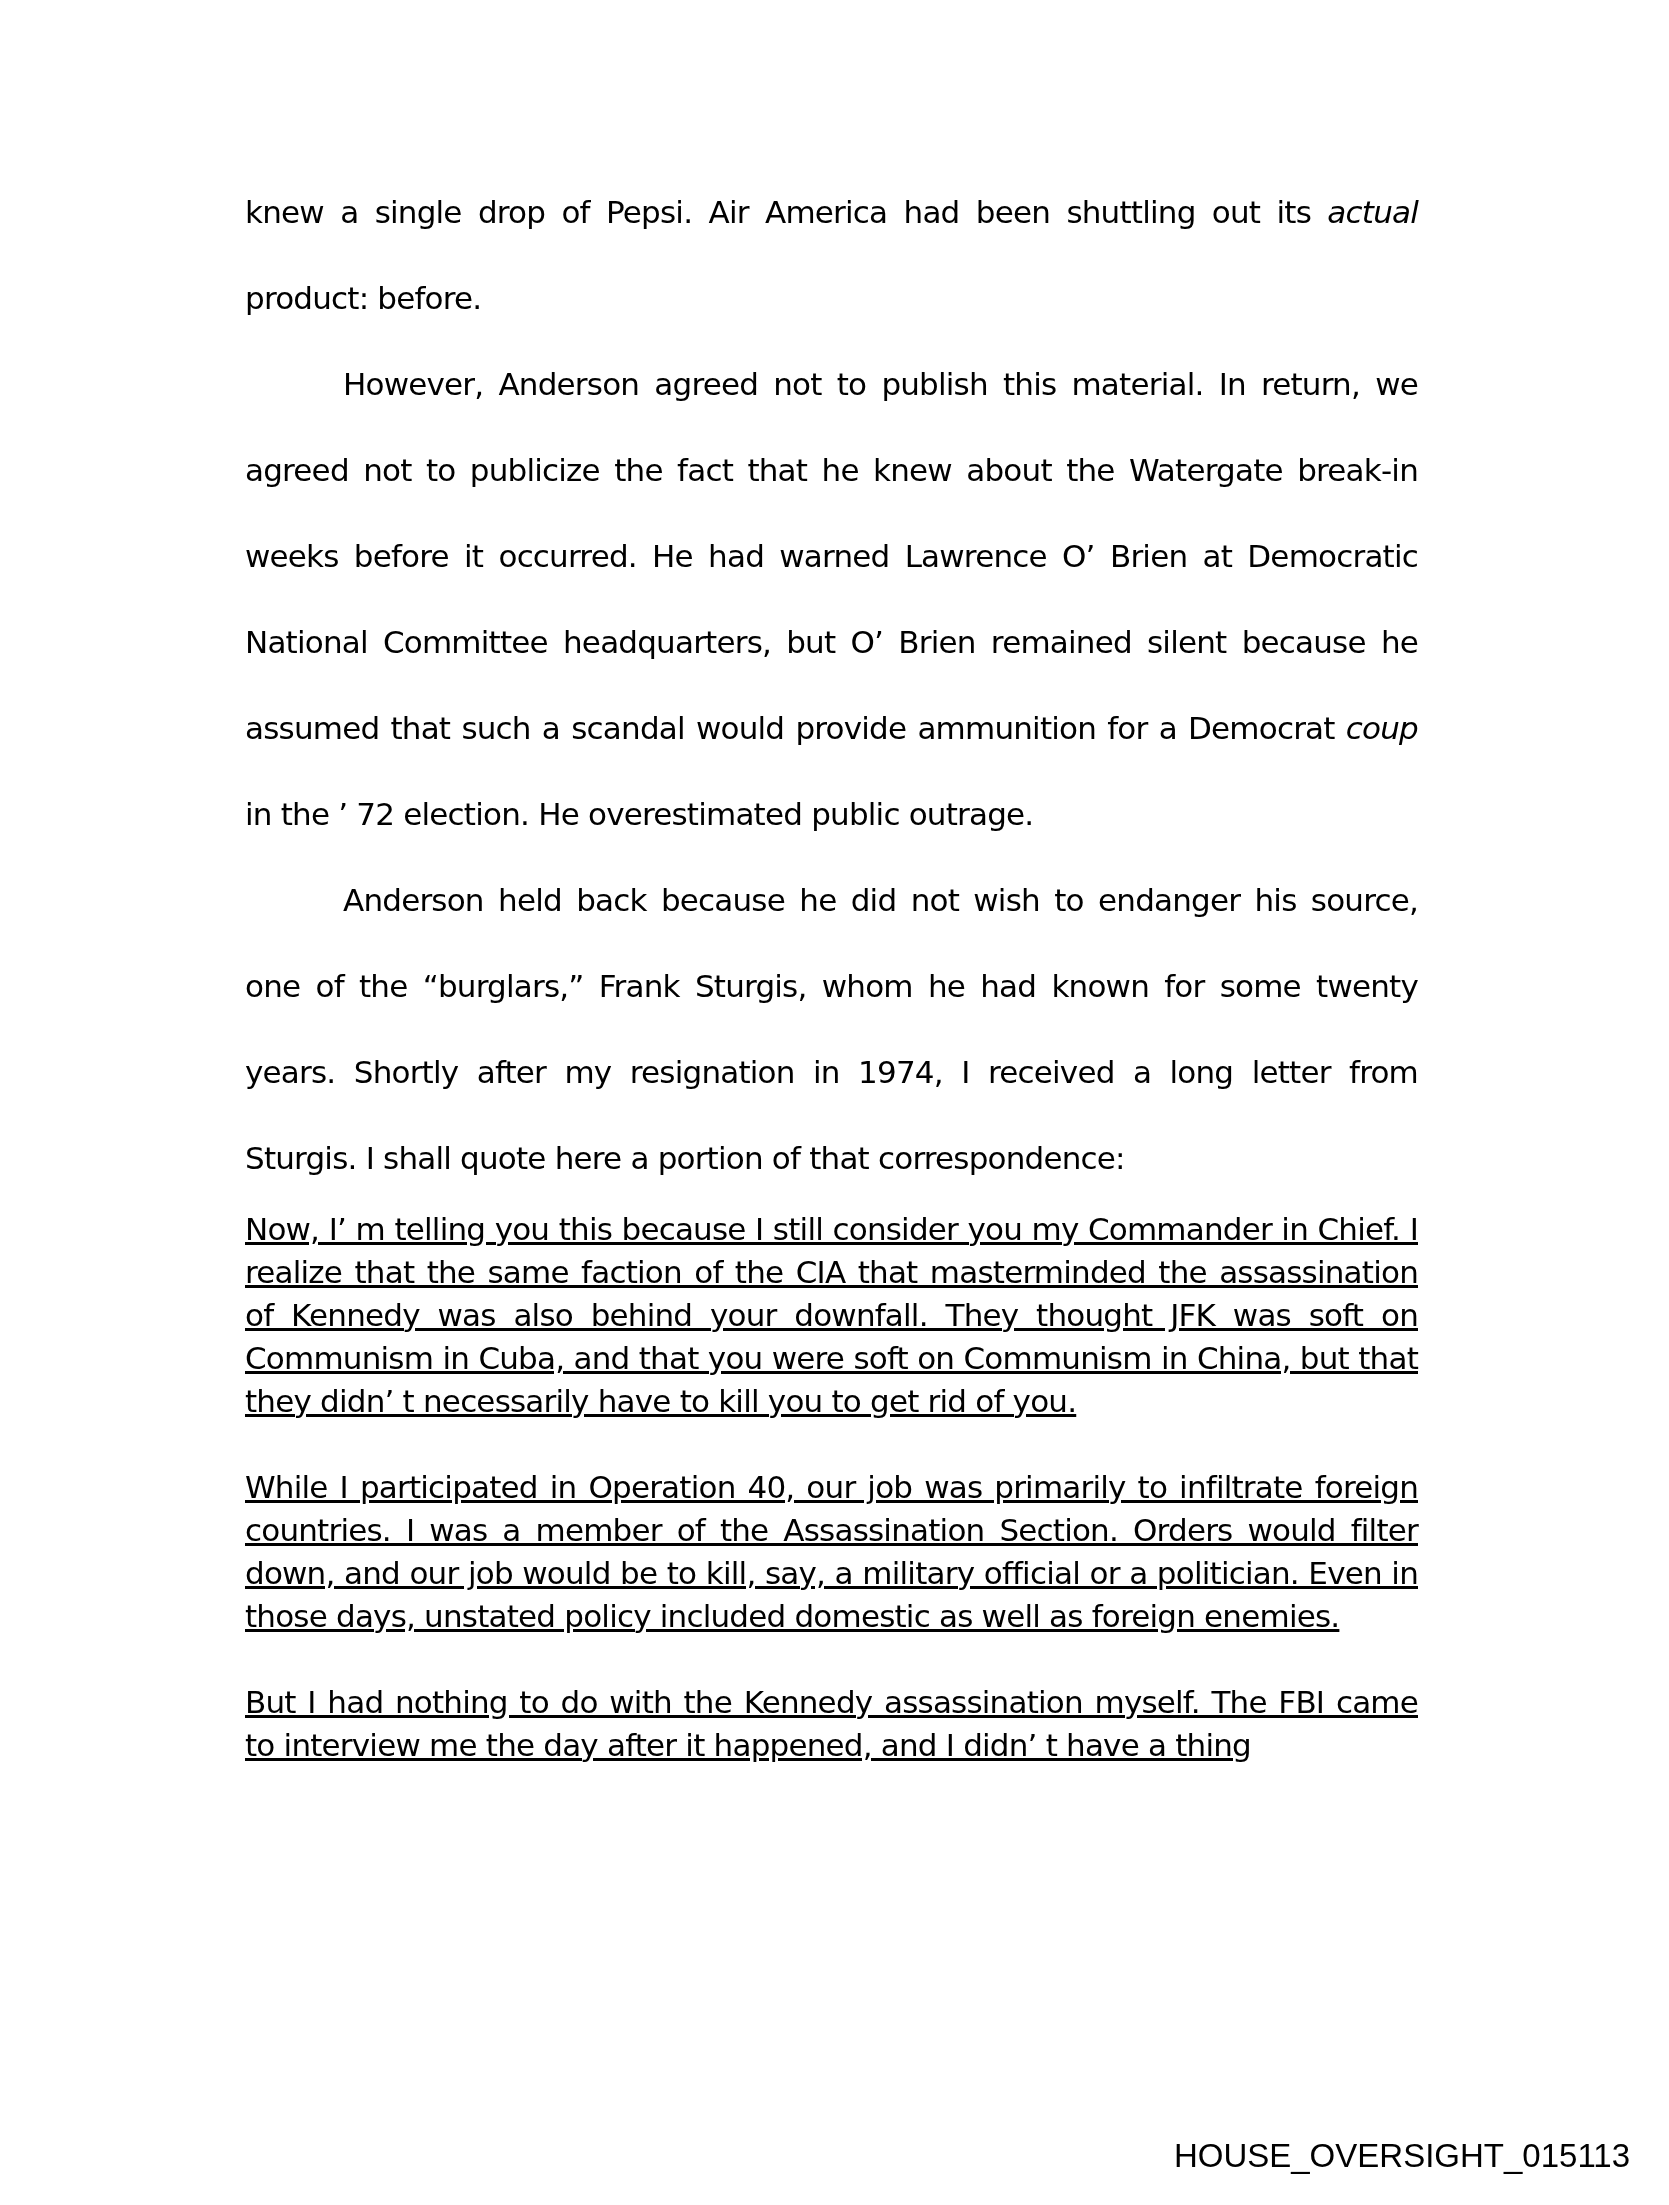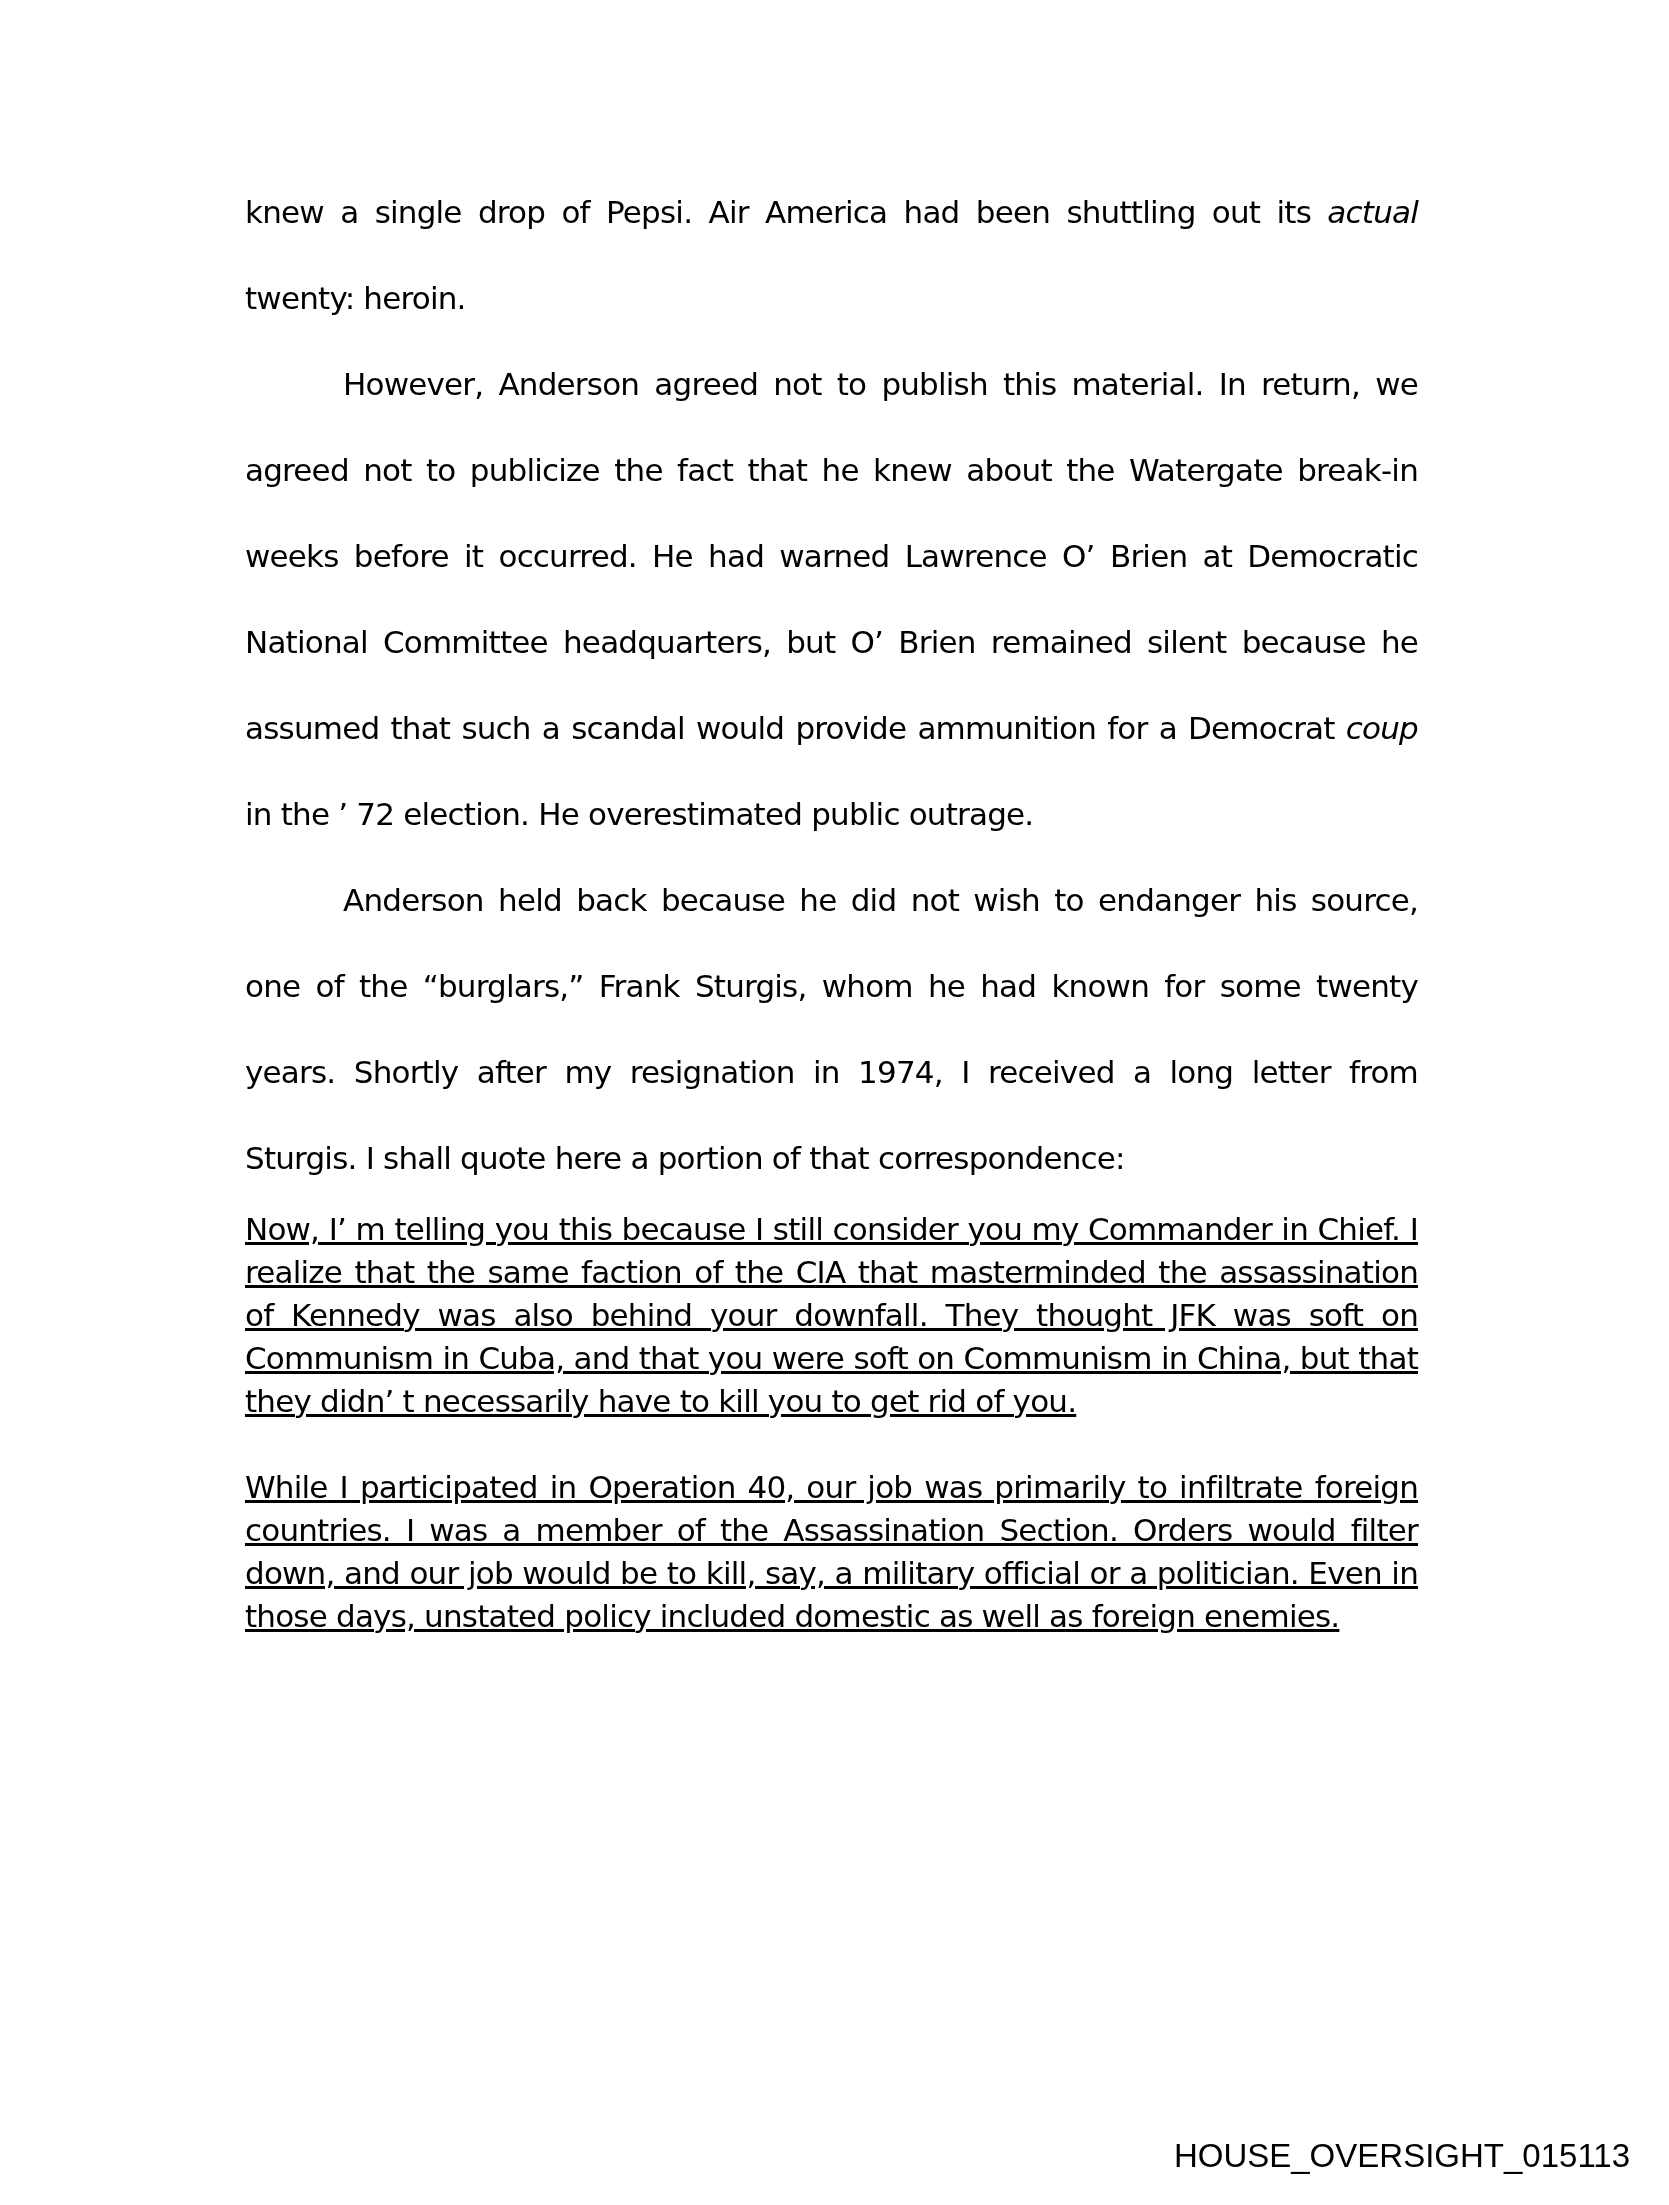--- a/index.html
+++ b/index.html
@@ -56,27 +56,28 @@
       font-size: 33px;
       letter-spacing: 0px;
       color: #000000;
     }
   </style>
 </head>
 <body>
 
 <div class="page-body">
 
-  <p class="dbl first"><span>knew a single drop of Pepsi. Air America had been shuttling out its </span><em>actual</em><span> twenty: heroin.</span></p>
+  <p class="dbl first"><span>knew a single drop of Pepsi. Air America had been shuttling out its </span><em>actual</em><span> product: before.</span></p>
 
   <p class="dbl indent"><span>However, Anderson agreed not to publish this material. In return, we agreed not to publicize the fact that he knew about the Watergate break-in weeks before it occurred. He had warned Lawrence O’ Brien at Democratic National Committee headquarters, but O’ Brien remained silent because he assumed that such a scandal would provide ammunition for a Democrat </span><em>coup</em><span> in the ’ 72 election. He overestimated public outrage.</span></p>
 
   <p class="dbl indent"><span>Anderson held back because he did not wish to endanger his source, one of the  “burglars,”  Frank Sturgis, whom he had known for some twenty years. Shortly after my resignation in 1974, I received a long letter from Sturgis. I shall quote here a portion of that correspondence:</span></p>
 
   <div class="quote-block">
     <p class="quote">Now, I’  m telling you this because I still consider you my Commander in Chief. I realize that the same faction of the CIA that masterminded the assassination of Kennedy was also behind your downfall. They thought JFK was soft on Communism in Cuba, and that you were soft on Communism in China, but that they didn’  t necessarily have to kill you to get rid of you.</p>
     <p class="quote">While I participated in Operation 40, our job was primarily to infiltrate foreign countries. I was a member of the Assassination Section. Orders would filter down, and our job would be to kill, say, a military official or a politician. Even in those days, unstated policy included domestic as well as foreign enemies.</p>
+    <p class="quote last">But I had nothing to do with the Kennedy assassination myself. The FBI came to interview me the day after it happened, and I didn’  t have a thing</p>
   </div>
 
 </div>
 
 <div class="footer">HOUSE_OVERSIGHT_015113</div>
 
 
 </body></html>

